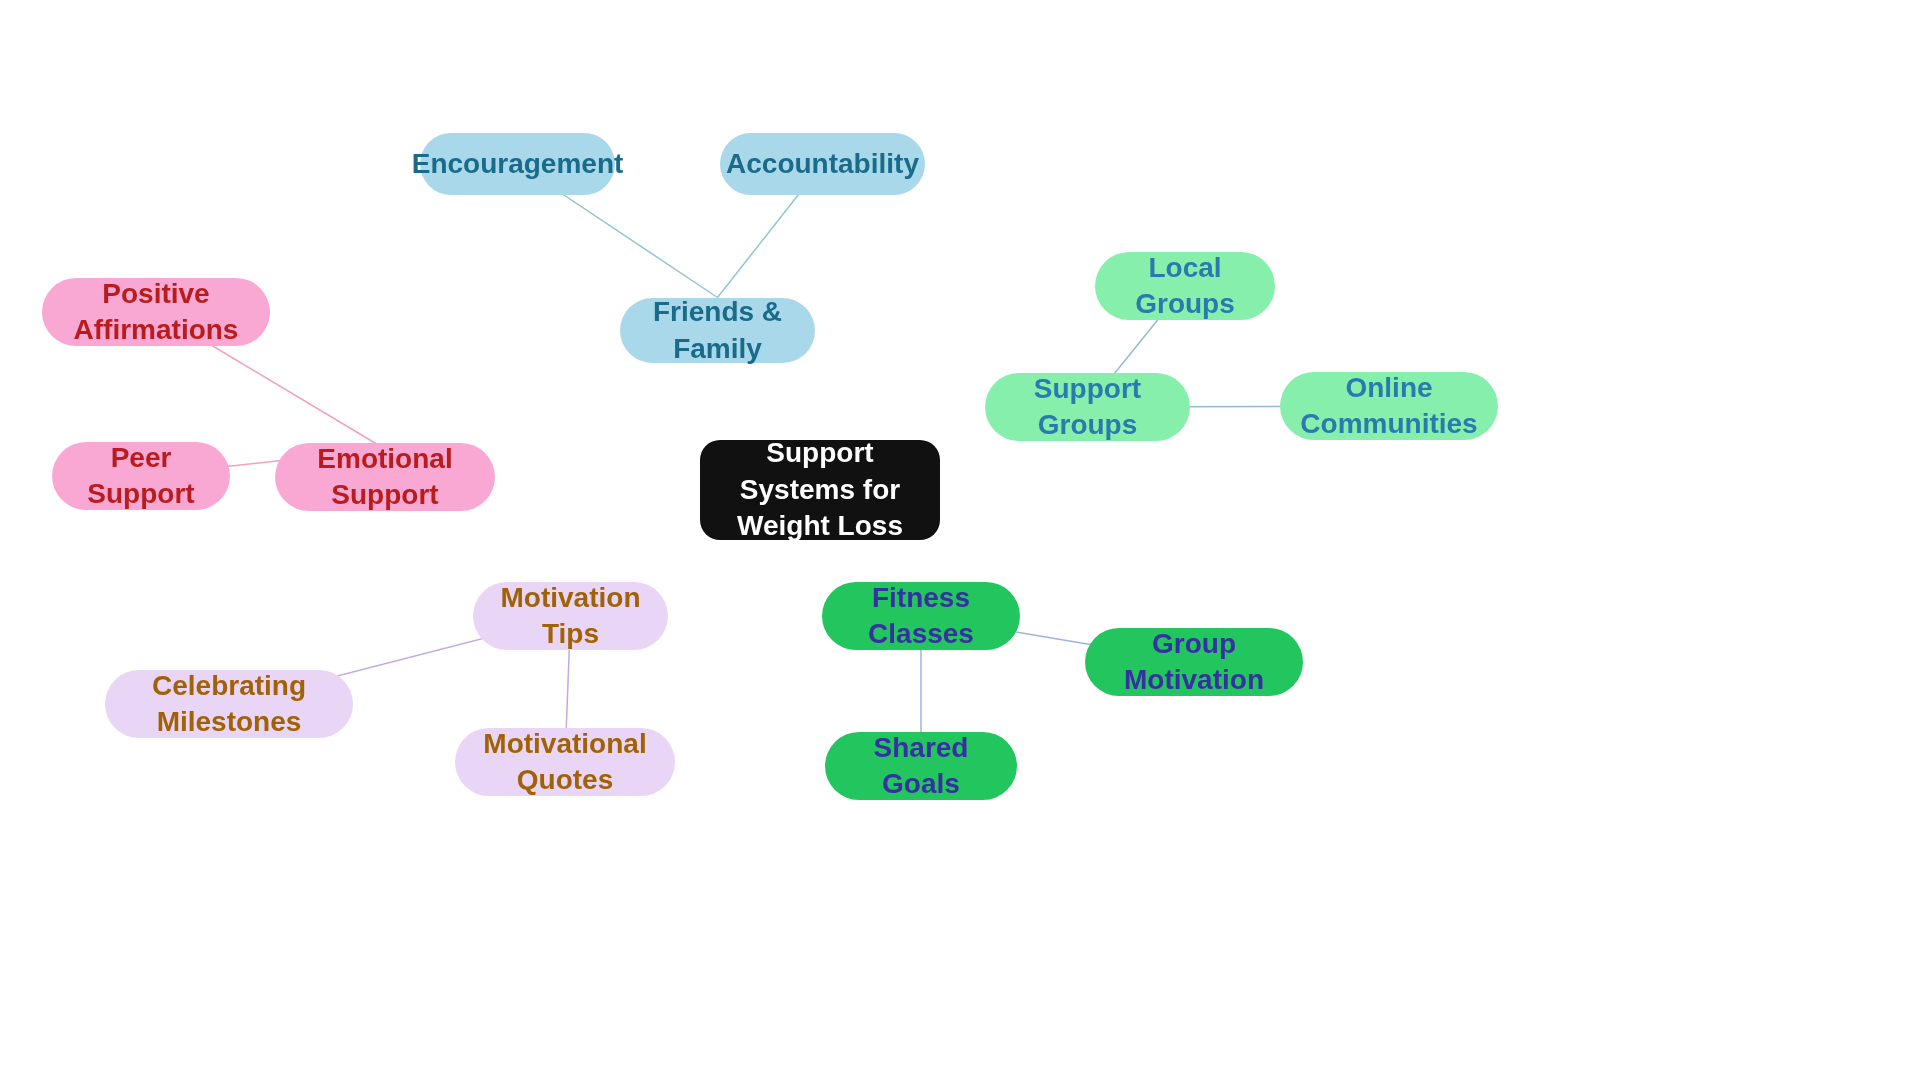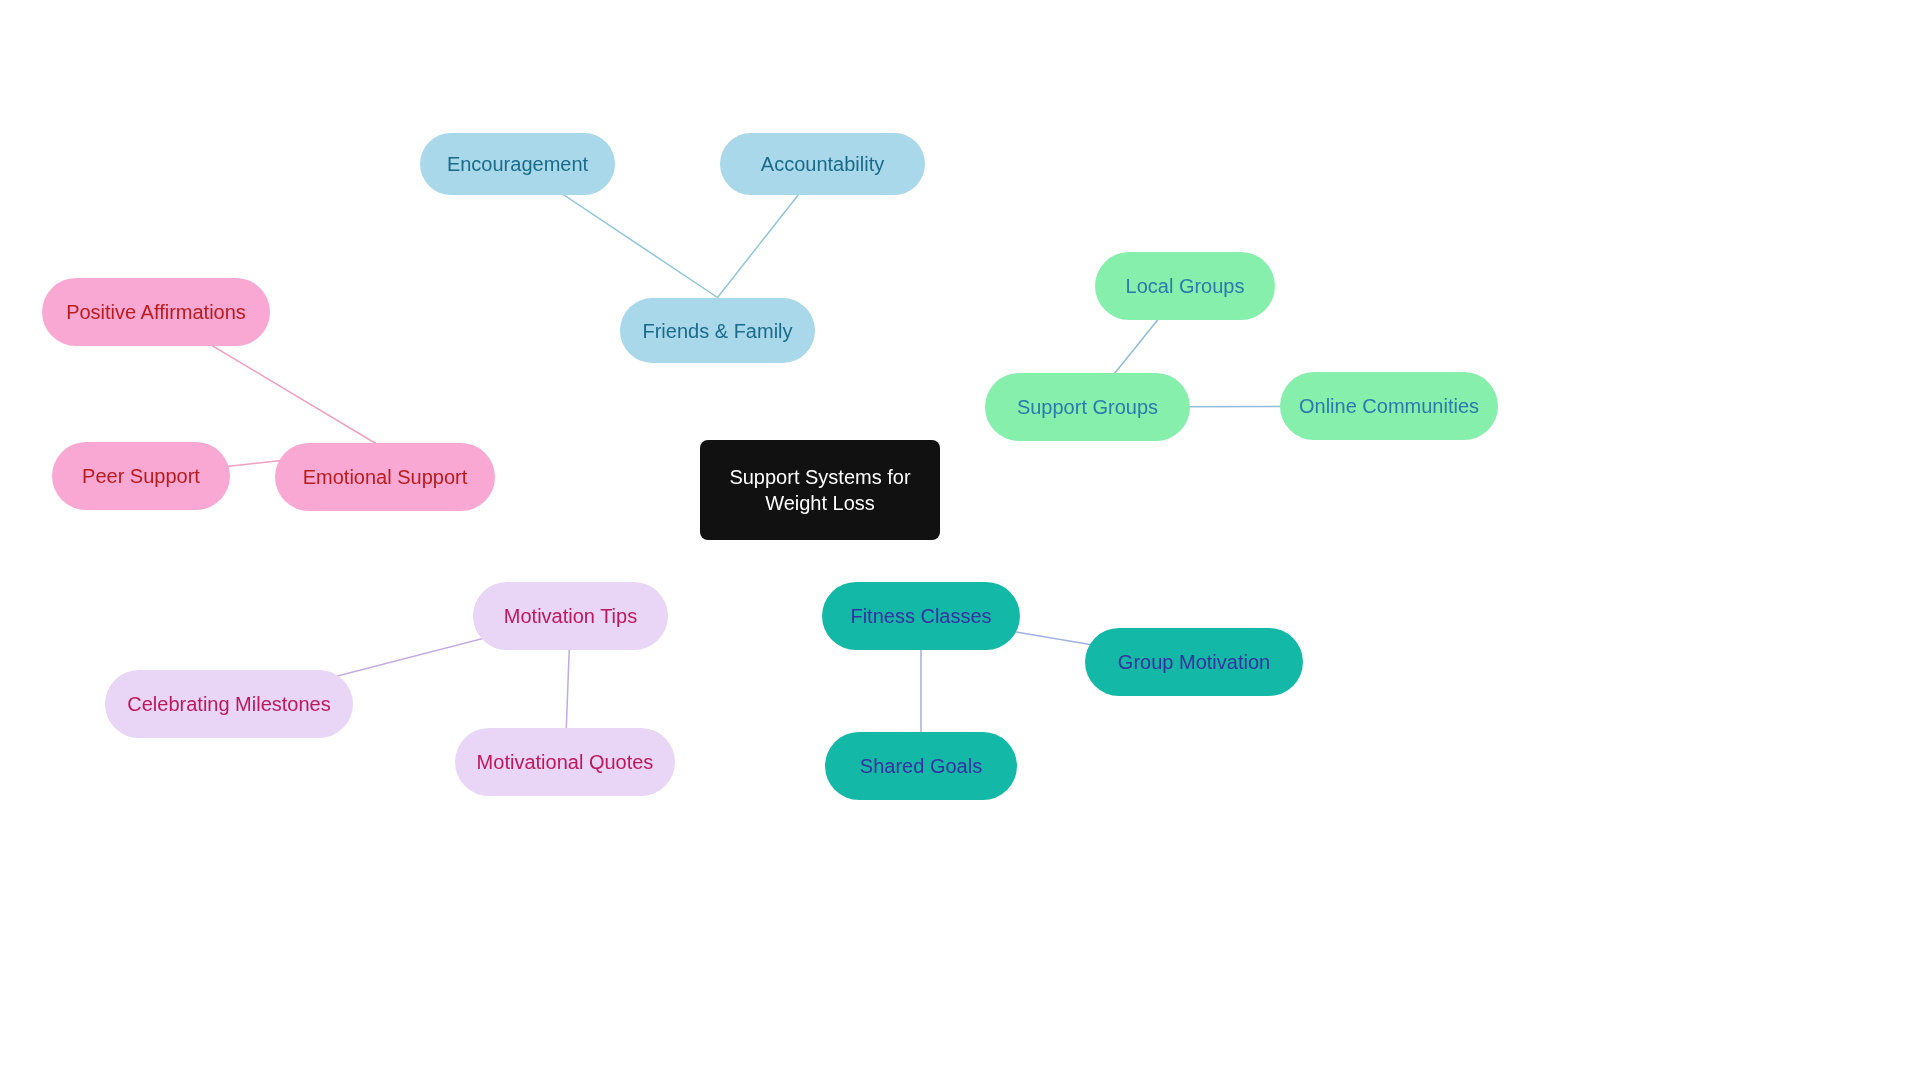--- a/index.html
+++ b/index.html
@@ -26,22 +26,22 @@
       border-radius: 50px;
       display: flex;
       align-items: center;
       justify-content: center;
       text-align: center;
       z-index: 1;
       cursor: pointer;
     }
 
     .node-label {
-      font-size: 20px;
-      font-weight: 400;
+      font-size: 28px;
+      font-weight: 700;
       line-height: 1.3;
       padding: 4px 8px;
     }
 
     
     .node-center {
       background: #111111;
       color: #ffffff;
       width: 240px;
       height: 100px;
@@ -64,46 +64,46 @@
 
     
     .node-pink {
       background: #f9a8d4;
       color: #b91c1c;
     }
 
     
     .node-lavender {
       background: #e9d5f5;
-      color: #be185d;
+      color: #a16207;
     }
 
     
     .node-periwinkle {
-      background: #14b8a6;
+      background: #22c55e;
       color: #3730a3;
     }
   </style>
 </head>
 <body>
 
 <svg id="connections" xmlns="http://www.w3.org/2000/svg">
     <line x1="717.5" y1="297.5" x2="517.5" y2="164" stroke="#90c4d8" stroke-width="1.5"></line>
     <line x1="717.5" y1="297.5" x2="822.5" y2="164" stroke="#90c4d8" stroke-width="1.5"></line>
     <line x1="385" y1="449" x2="156" y2="312" stroke="#f0a0c0" stroke-width="1.5"></line>
     <line x1="385" y1="449" x2="141" y2="476" stroke="#f0a0c0" stroke-width="1.5"></line>
     <line x1="1087.5" y1="407" x2="1185" y2="286" stroke="#90bcd8" stroke-width="1.5"></line>
     <line x1="1087.5" y1="407" x2="1389" y2="406" stroke="#90bcd8" stroke-width="1.5"></line>
     <line x1="570.5" y1="616" x2="229" y2="704" stroke="#c4a8e0" stroke-width="1.5"></line>
     <line x1="570.5" y1="616" x2="565" y2="762" stroke="#c4a8e0" stroke-width="1.5"></line>
     <line x1="921" y1="616" x2="921" y2="766" stroke="#a0b0e0" stroke-width="1.5"></line>
     <line x1="921" y1="616" x2="1194" y2="662" stroke="#a0b0e0" stroke-width="1.5"></line>
   </svg>
 
-<div class="node node-center" style="left: 700px; top: 440px; width: 240px; height: 100px; border-radius: 8px;">
+<div class="node node-center" style="left: 700px; top: 440px; width: 240px; height: 100px;">
   <span class="node-label">Support Systems for Weight Loss</span>
 </div>
 
 <div class="node node-blue" style="left: 620px; top: 265px; width: 195px; height: 65px; margin-top: 33px;">
   <span class="node-label">Friends &amp; Family</span>
 </div>
 
 <div class="node node-blue" style="left: 420px; top: 133px; width: 195px; height: 62px;">
   <span class="node-label">Encouragement</span>
 </div>

